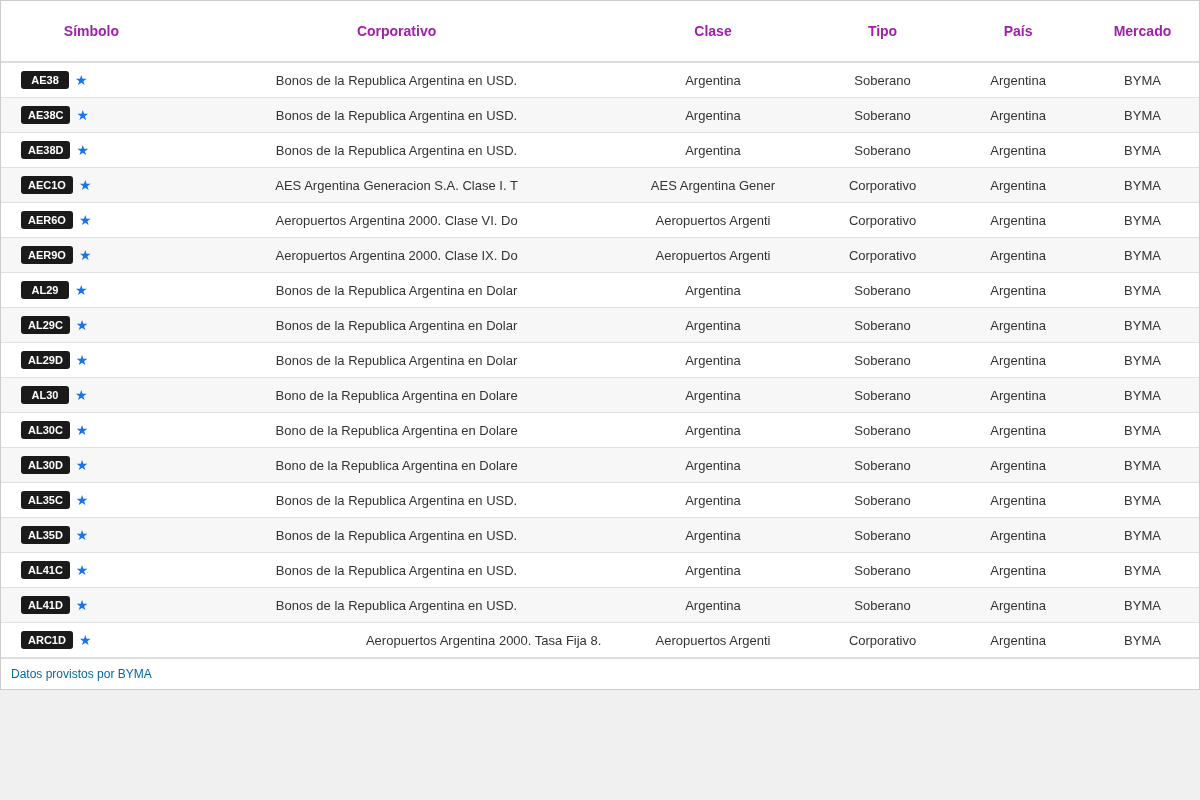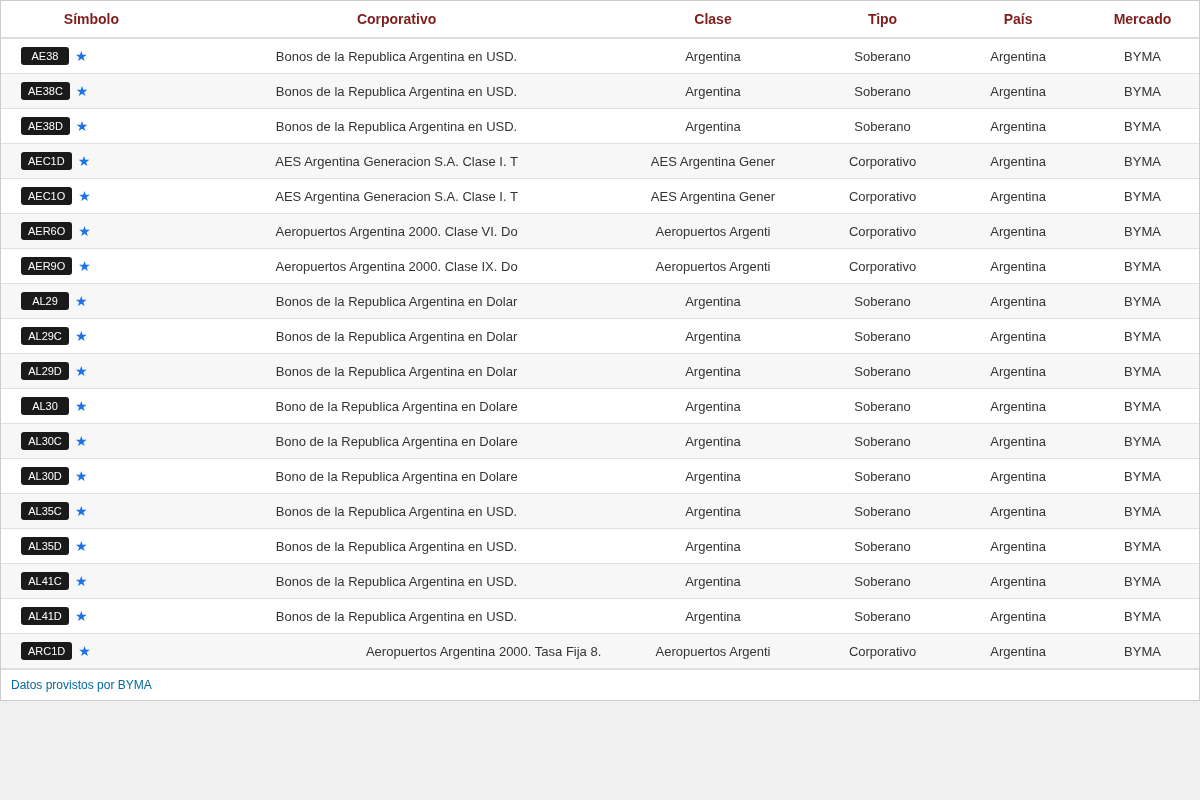--- a/index.html
+++ b/index.html
@@ -20,23 +20,23 @@
       overflow: hidden;
     }
     table {
       width: 100%;
       border-collapse: collapse;
     }
     thead tr {
       background: #fff;
     }
     thead th {
-      color: #7f1d1d;
+      color: #a21caf;
       font-weight: bold;
-      padding: 10px 8px;
+      padding: 22px 8px;
       text-align: center;
       border-bottom: 2px solid #ddd;
       font-size: 14px;
     }
     tbody tr {
       border-bottom: 1px solid #e0e0e0;
     }
     tbody tr:nth-child(even) {
       background: #f7f7f7;
     }
@@ -53,21 +53,21 @@
       display: flex;
       align-items: center;
       justify-content: flex-start;
       gap: 6px;
       padding-left: 10px;
     }
     .symbol-badge {
       background: #1a1a1a;
       color: #fff;
       font-size: 11px;
-      font-weight: normal;
+      font-weight: bold;
       padding: 3px 7px;
       border-radius: 3px;
       white-space: nowrap;
       min-width: 48px;
       text-align: center;
     }
     .star-icon {
       color: #1a73e8;
       font-size: 14px;
     }
@@ -136,33 +136,20 @@
     </td>
           <td style="text-align: center;">Bonos de la Republica Argentina en USD.</td>
           <td>Argentina</td>
           <td>Soberano</td>
           <td>Argentina</td>
           <td>BYMA</td>
         </tr>
         <tr>
           <td>
       <div class="symbol-cell">
-        <span class="symbol-badge">AEC1D</span>
-        <span class="star-icon">★</span>
-      </div>
-    </td>
-          <td style="text-align: center;">AES Argentina Generacion S.A. Clase I. T</td>
-          <td>AES Argentina Gener</td>
-          <td>Corporativo</td>
-          <td>Argentina</td>
-          <td>BYMA</td>
-        </tr>
-        <tr>
-          <td>
-      <div class="symbol-cell">
         <span class="symbol-badge">AEC1O</span>
         <span class="star-icon">★</span>
       </div>
     </td>
           <td style="text-align: center;">AES Argentina Generacion S.A. Clase I. T</td>
           <td>AES Argentina Gener</td>
           <td>Corporativo</td>
           <td>Argentina</td>
           <td>BYMA</td>
         </tr>

